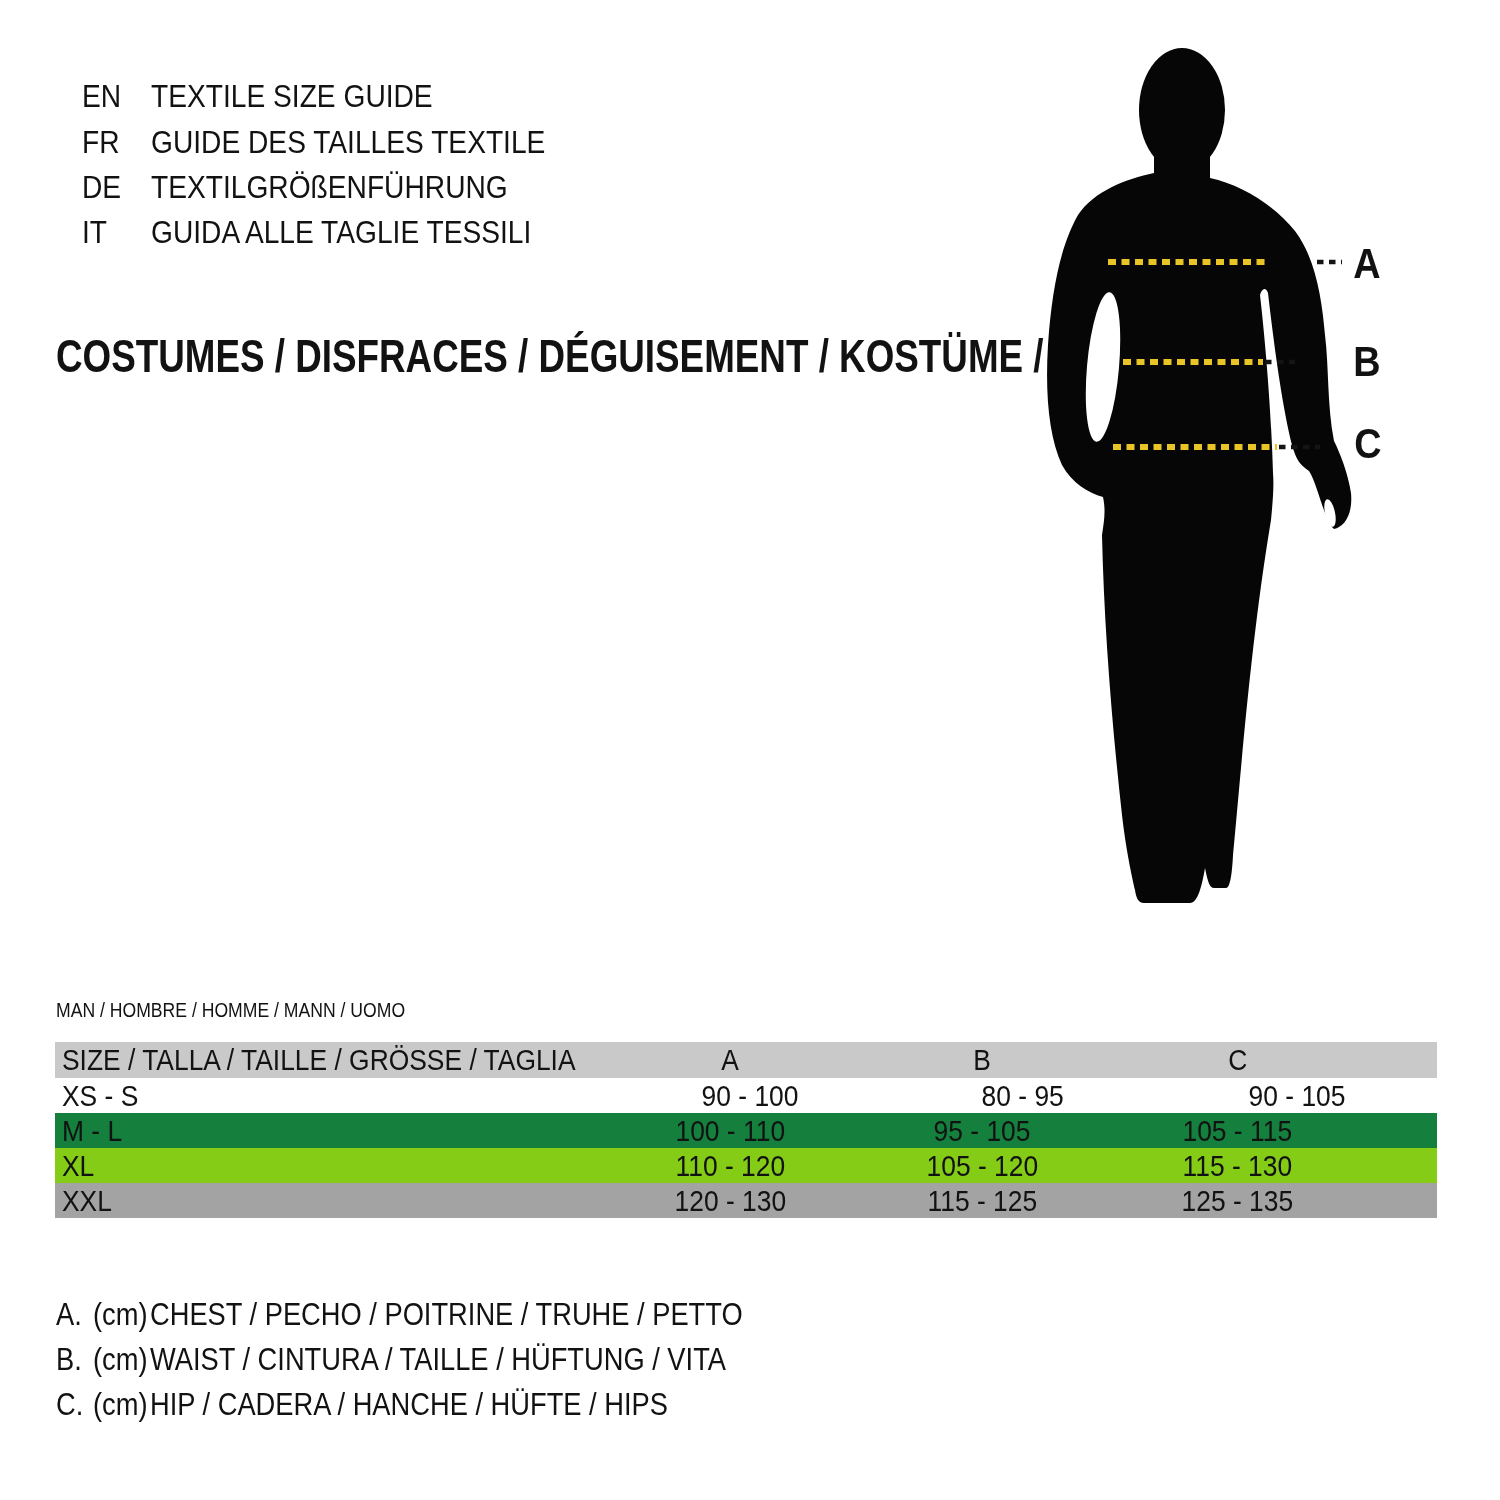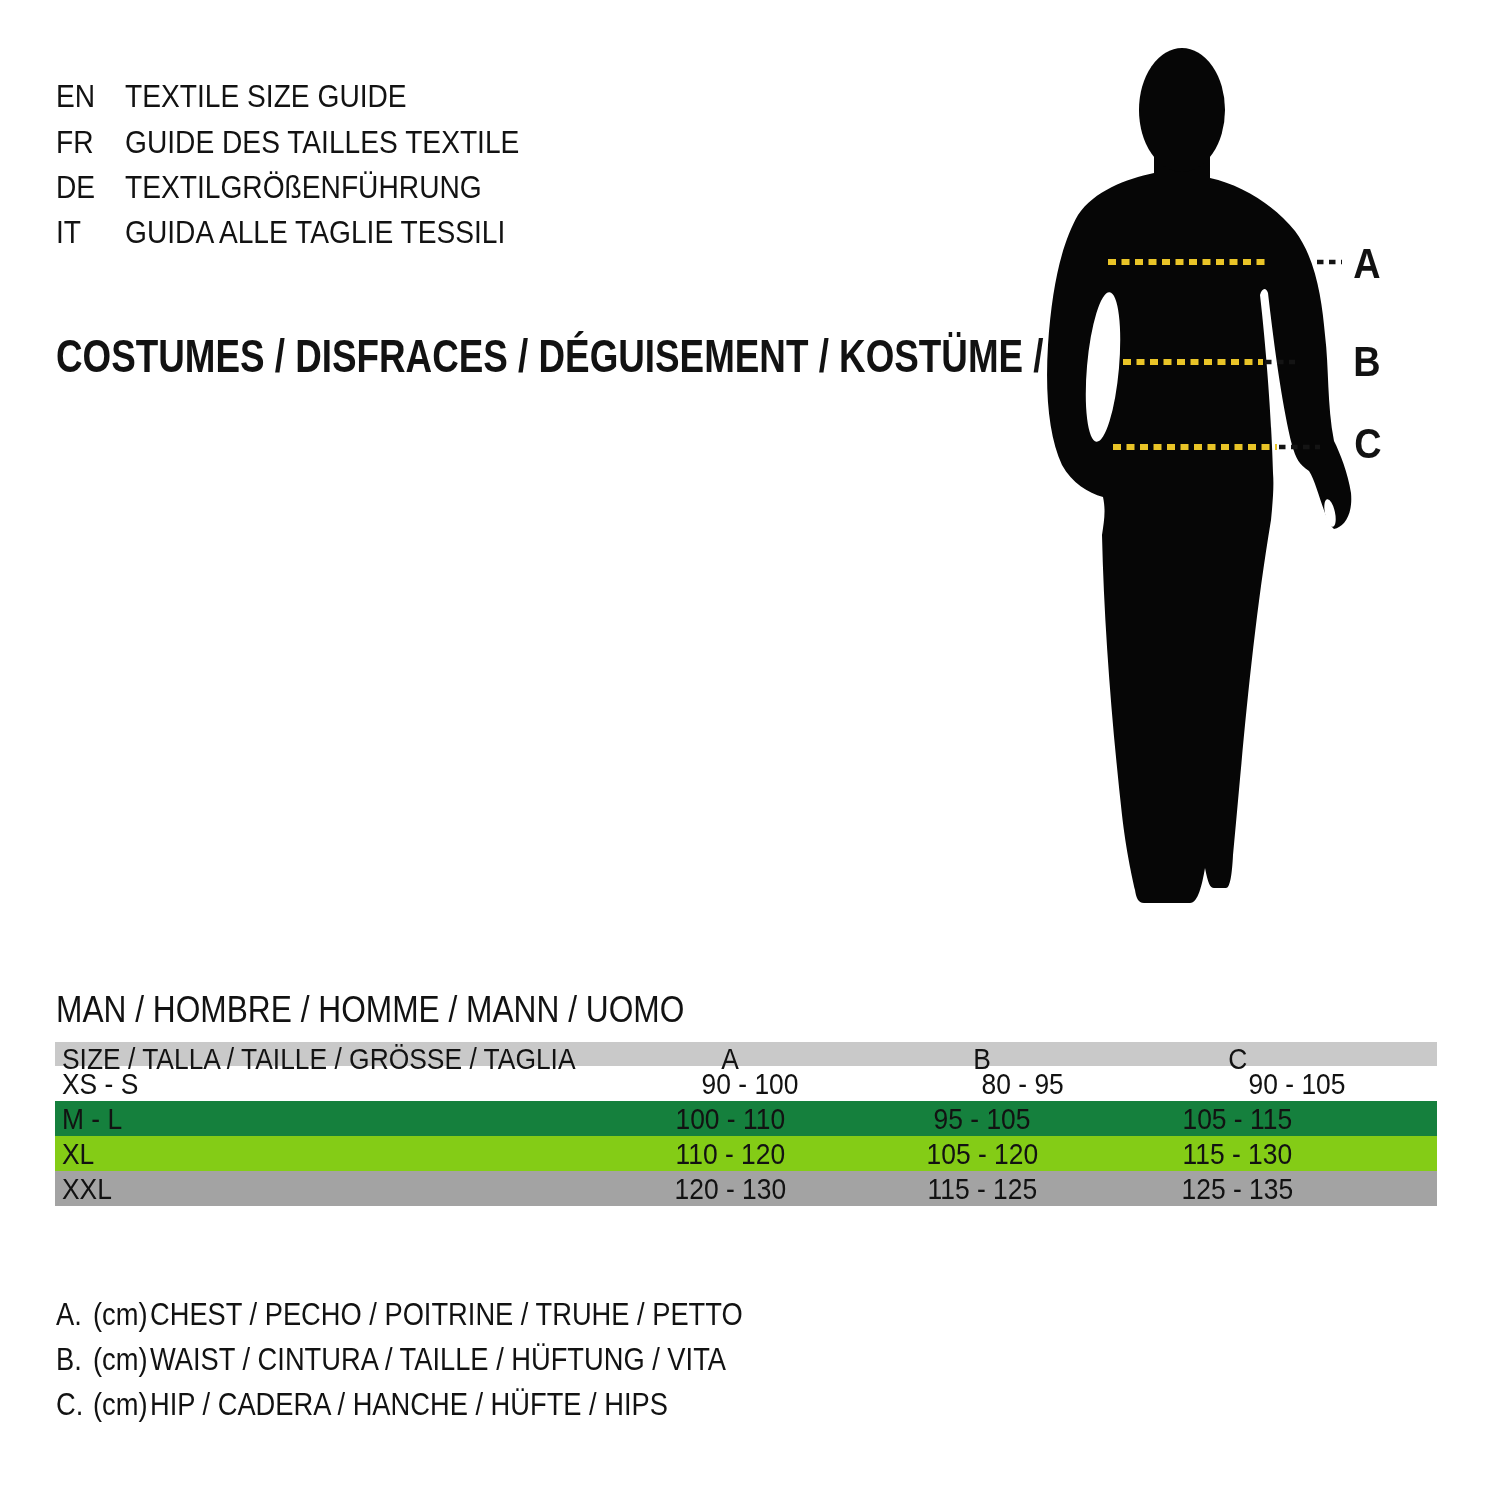--- a/index.html
+++ b/index.html
@@ -8,39 +8,39 @@
     font-family:"Liberation Sans","DejaVu Sans",sans-serif;color:#121212;
   }
   
   .cx{display:inline-block;transform:scaleX(0.88);transform-origin:0 50%;white-space:nowrap;}
   .cxc{display:inline-block;transform:scaleX(0.88);transform-origin:50% 50%;white-space:nowrap;}
   .cxh{display:inline-block;transform:scaleX(0.80);transform-origin:0 50%;white-space:nowrap;}
 
   
   .languages{position:absolute;left:56px;top:74px;}
   .lang-row{display:flex;align-items:center;height:45.4px;font-size:32px;}
-  .lang-code{width:69px;flex:none;}
+  .lang-code{width:69px;flex:none;margin-left:26px;}
 
   
   .headline{position:absolute;left:56px;top:332px;height:48px;line-height:48px;
     font-size:46px;font-weight:bold;}
 
   
   .figure{position:absolute;left:1022px;top:45px;width:380px;height:862px;}
   .figure svg{position:absolute;left:0;top:0;}
   .fig-label{position:absolute;transform:translate(-50%,-50%);font-weight:bold;
     font-size:43px;line-height:43px;}
 
   
-  .section-title{position:absolute;left:56px;top:992px;height:36px;line-height:36px;font-size:36px;}
+  .section-title{position:absolute;left:56px;top:992px;height:36px;line-height:36px;font-size:20px;}
 
   
   .size-table{position:absolute;left:55px;top:1042px;width:1382px;font-size:30px;}
   .t-row{display:grid;grid-template-columns:550px 250px 255px 255px 72px;align-items:center;}
-  .t-head{height:24px;}
+  .t-head{height:36px;}
   .t-body{height:35px;}
   .cell-size{padding-left:7px;text-align:left;}
   .cell-val{text-align:center;}
 
   
   .legend{position:absolute;left:56px;top:1292px;}
   .legend-row{display:flex;align-items:center;height:45px;font-size:31px;}
   .legend-key{width:37px;flex:none;}
   .legend-unit{width:57px;flex:none;}
 </style>

